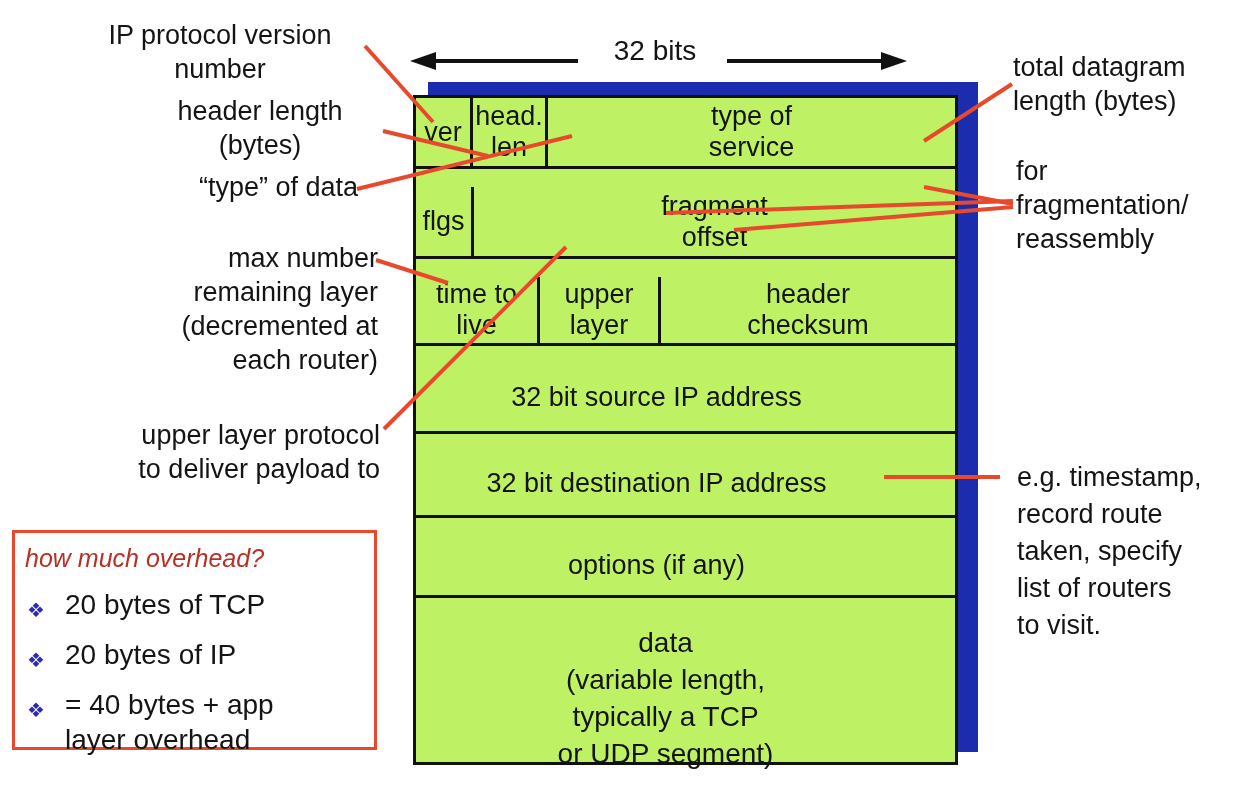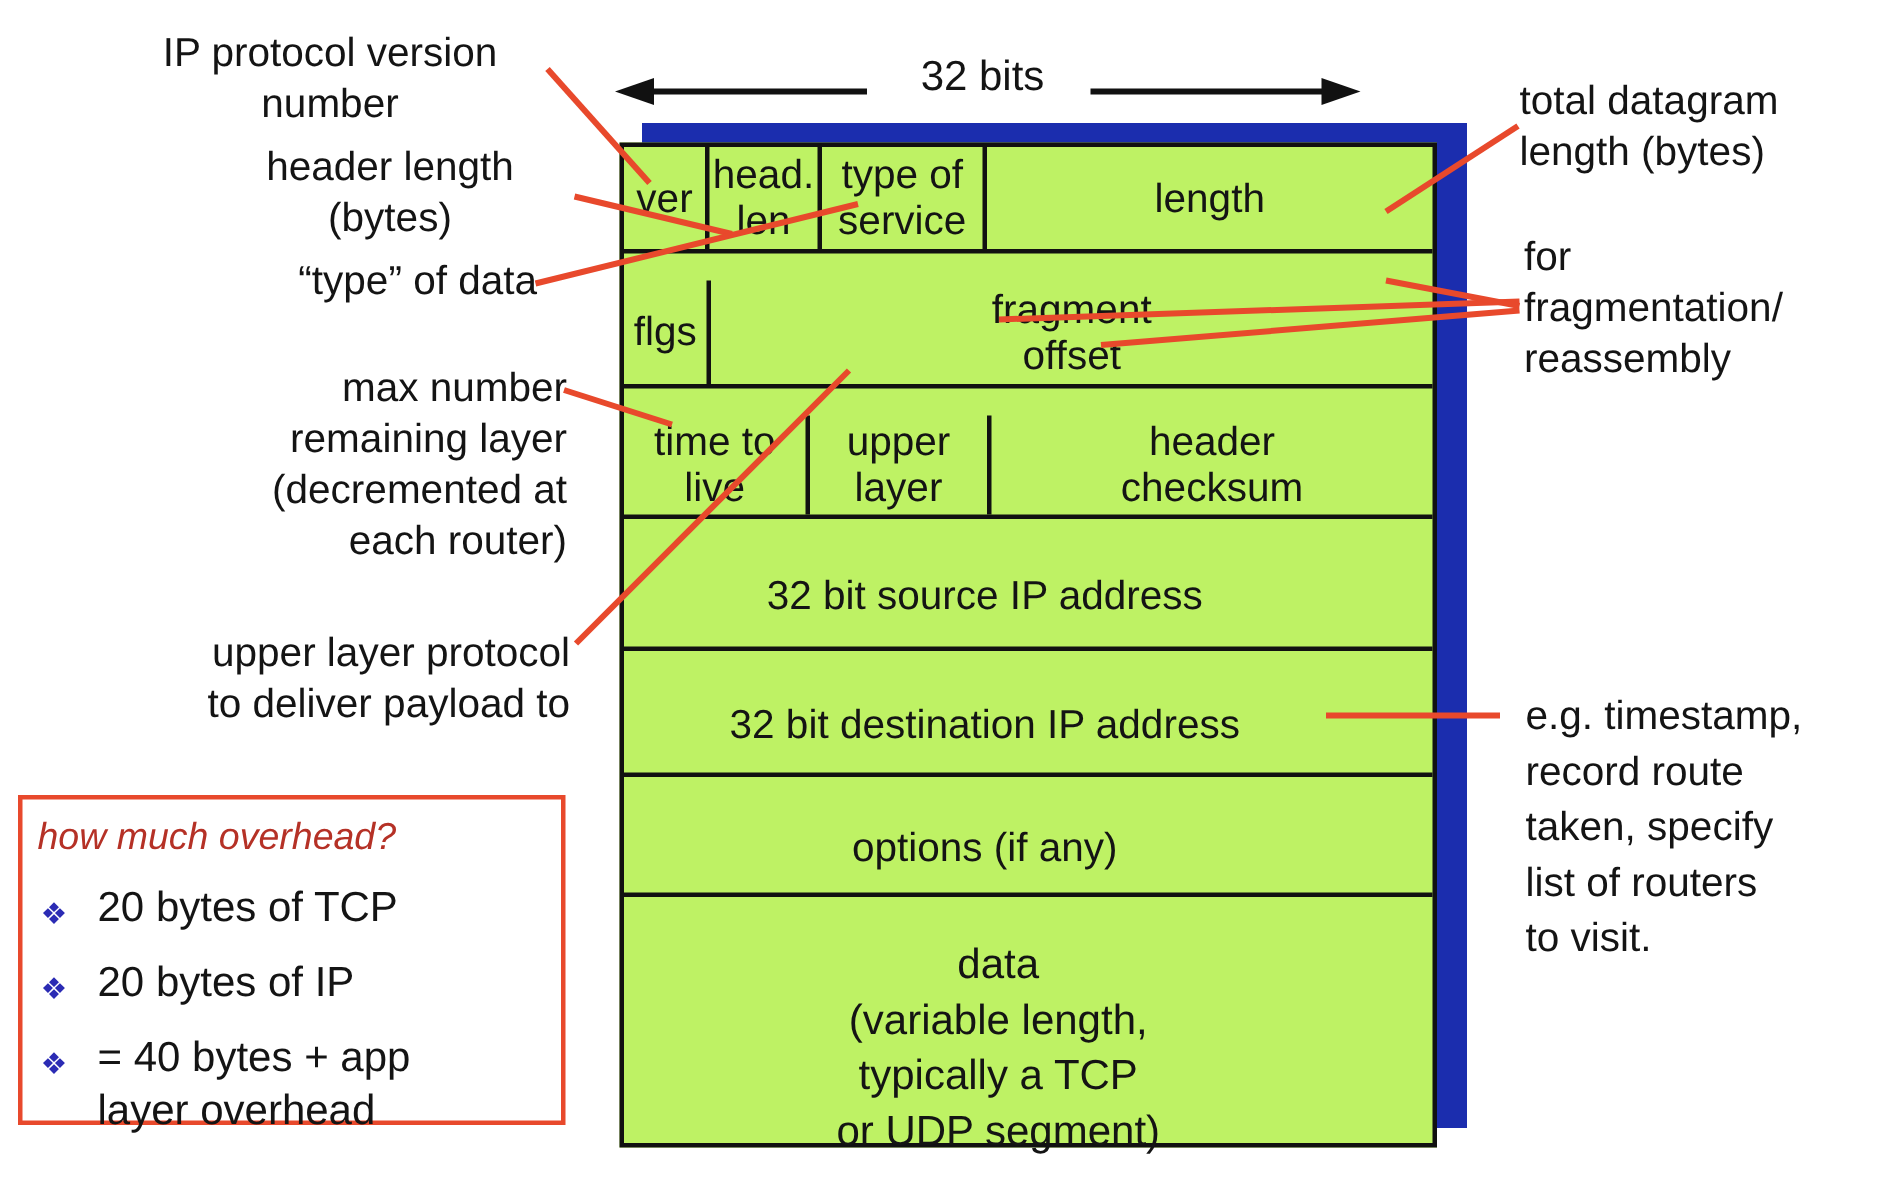--- a/index.html
+++ b/index.html
@@ -79,21 +79,20 @@
 
   <div class="ann" id="scale-label">32 bits</div>
 
   <div class="dgram">
     <div class="drow" style="height:71px">
       <div class="dcell" style="width:57px">ver</div>
       <div class="dcell" style="width:75px">head.
 len</div>
       <div class="dcell" style="width:110px">type of
 service</div>
-      <div class="dcell">length</div>
     </div>
     <div class="drow" style="height:72px">
       <div class="dcell" style="width:58px">flgs</div>
       <div class="dcell">fragment
 offset</div>
     </div>
     <div class="drow" style="height:69px">
       <div class="dcell" style="width:124px">time to
 live</div>
       <div class="dcell" style="width:121px">upper

